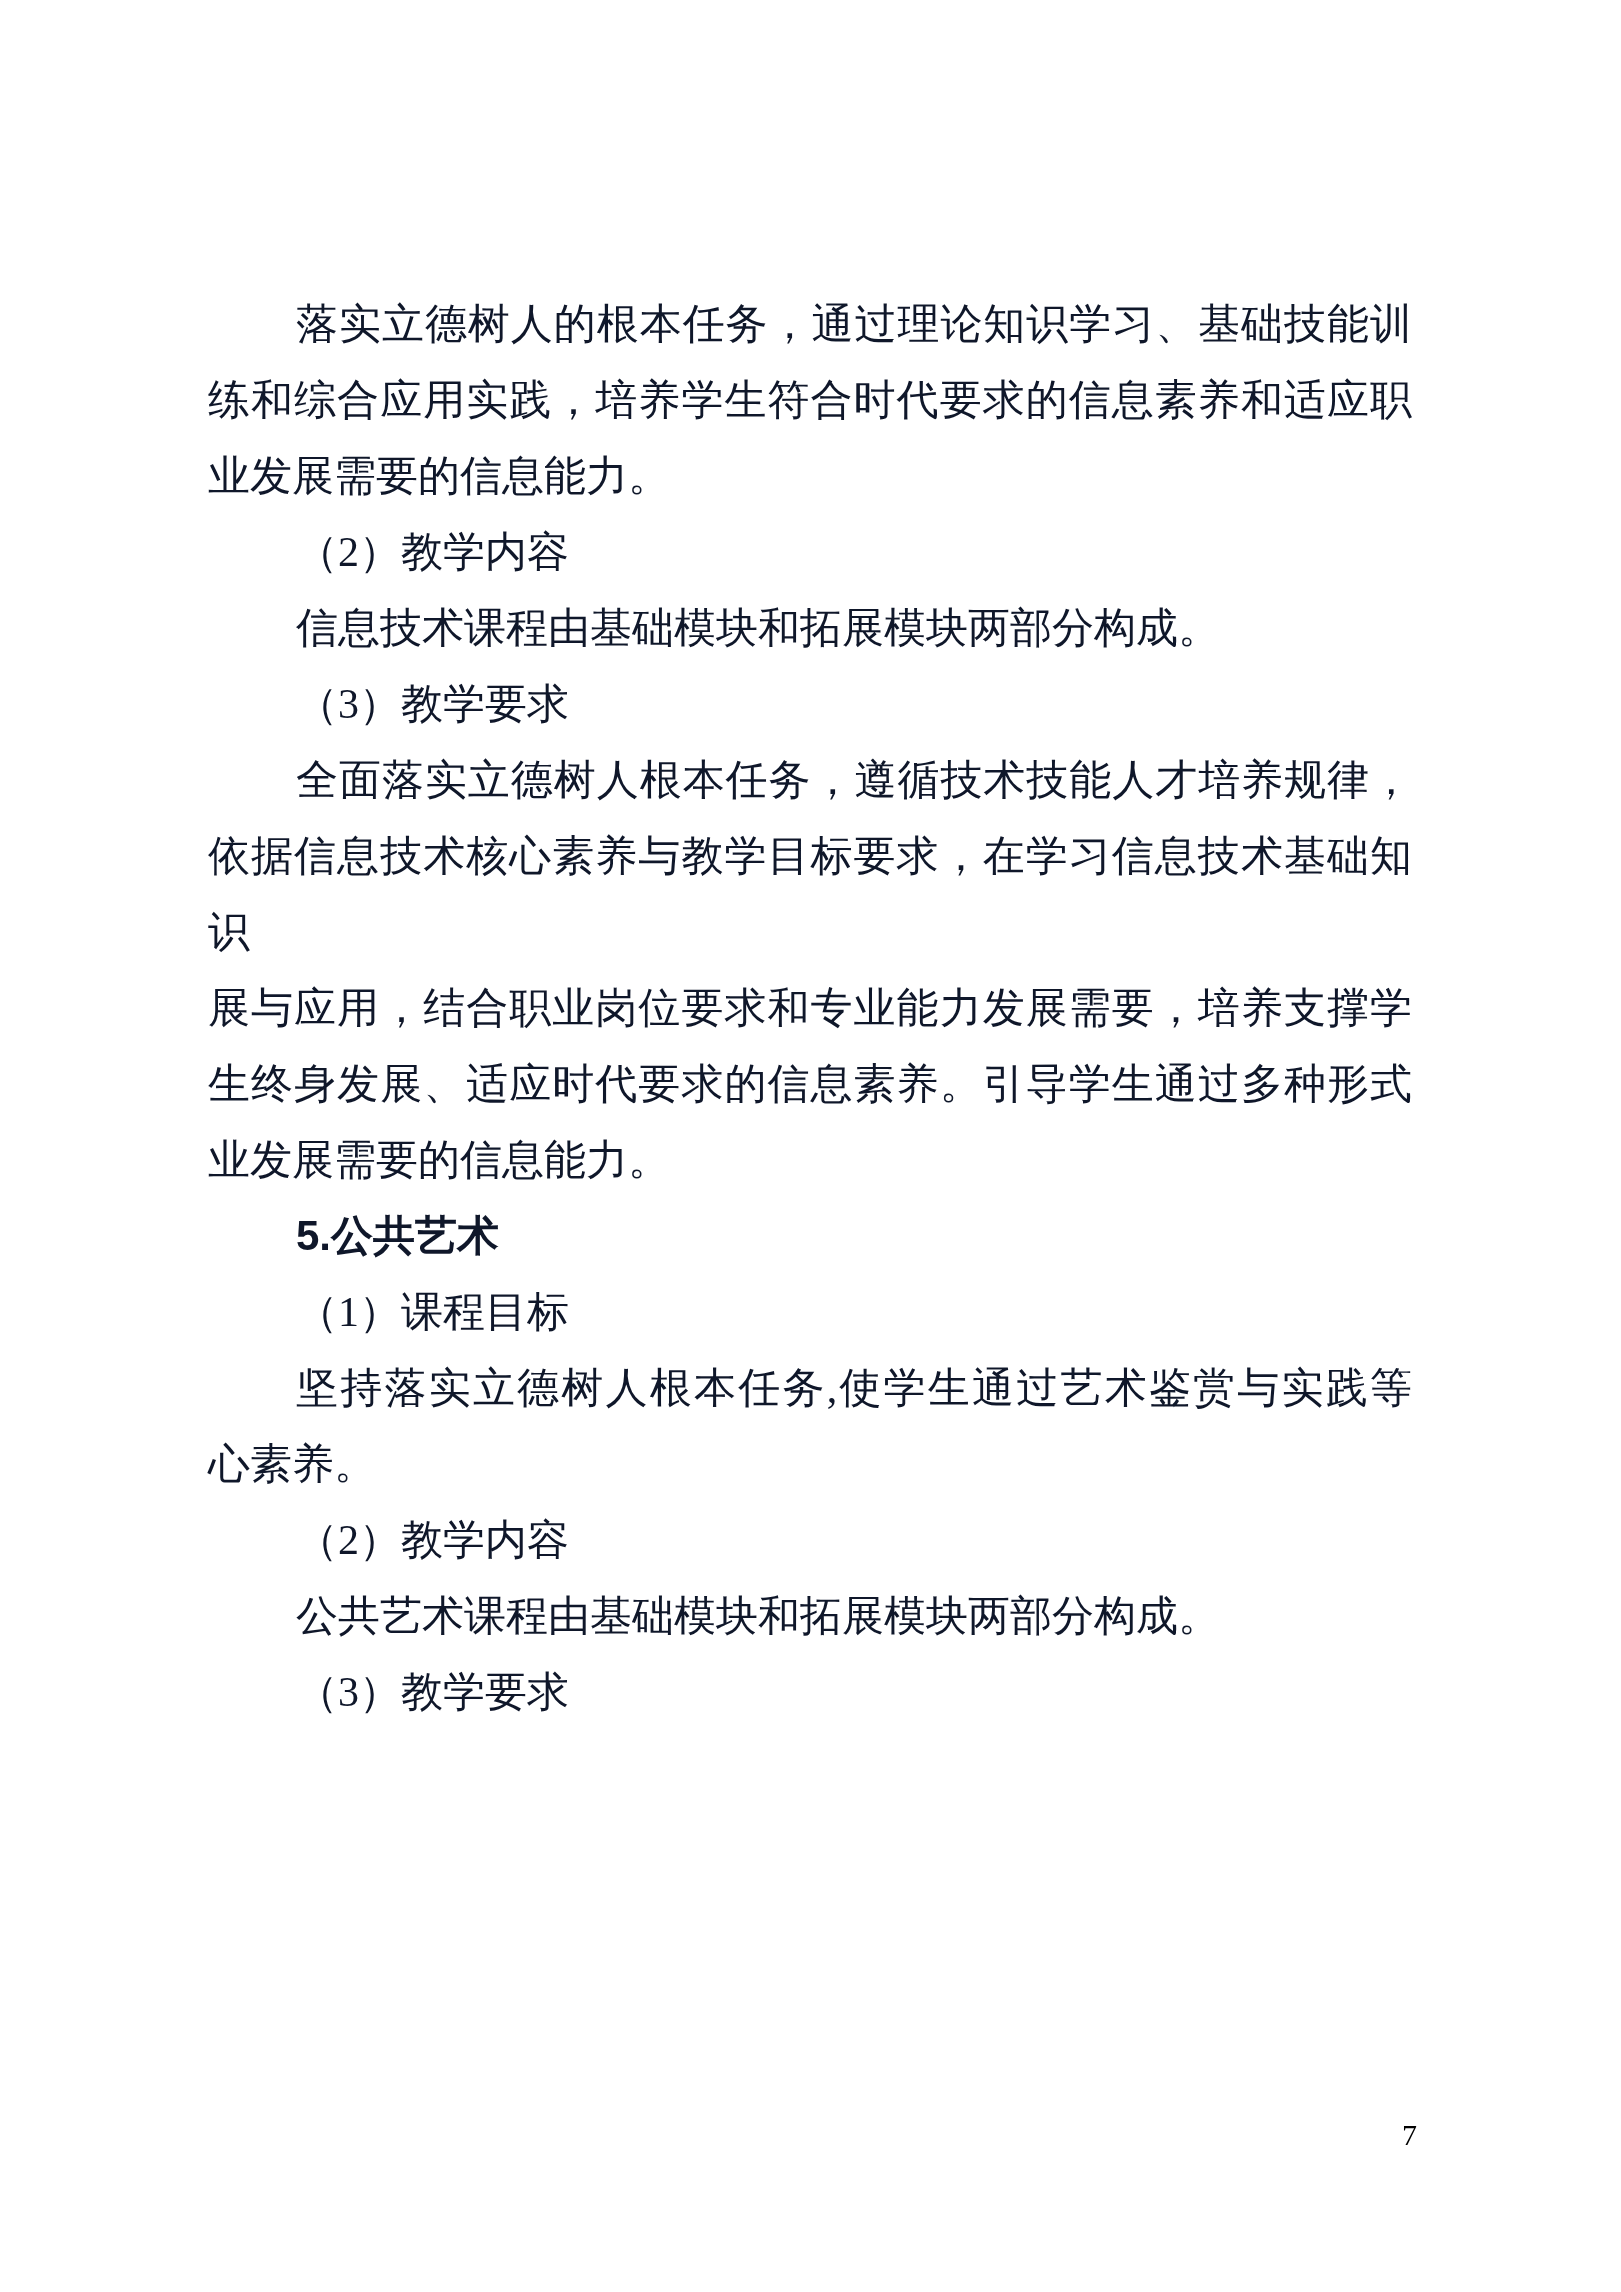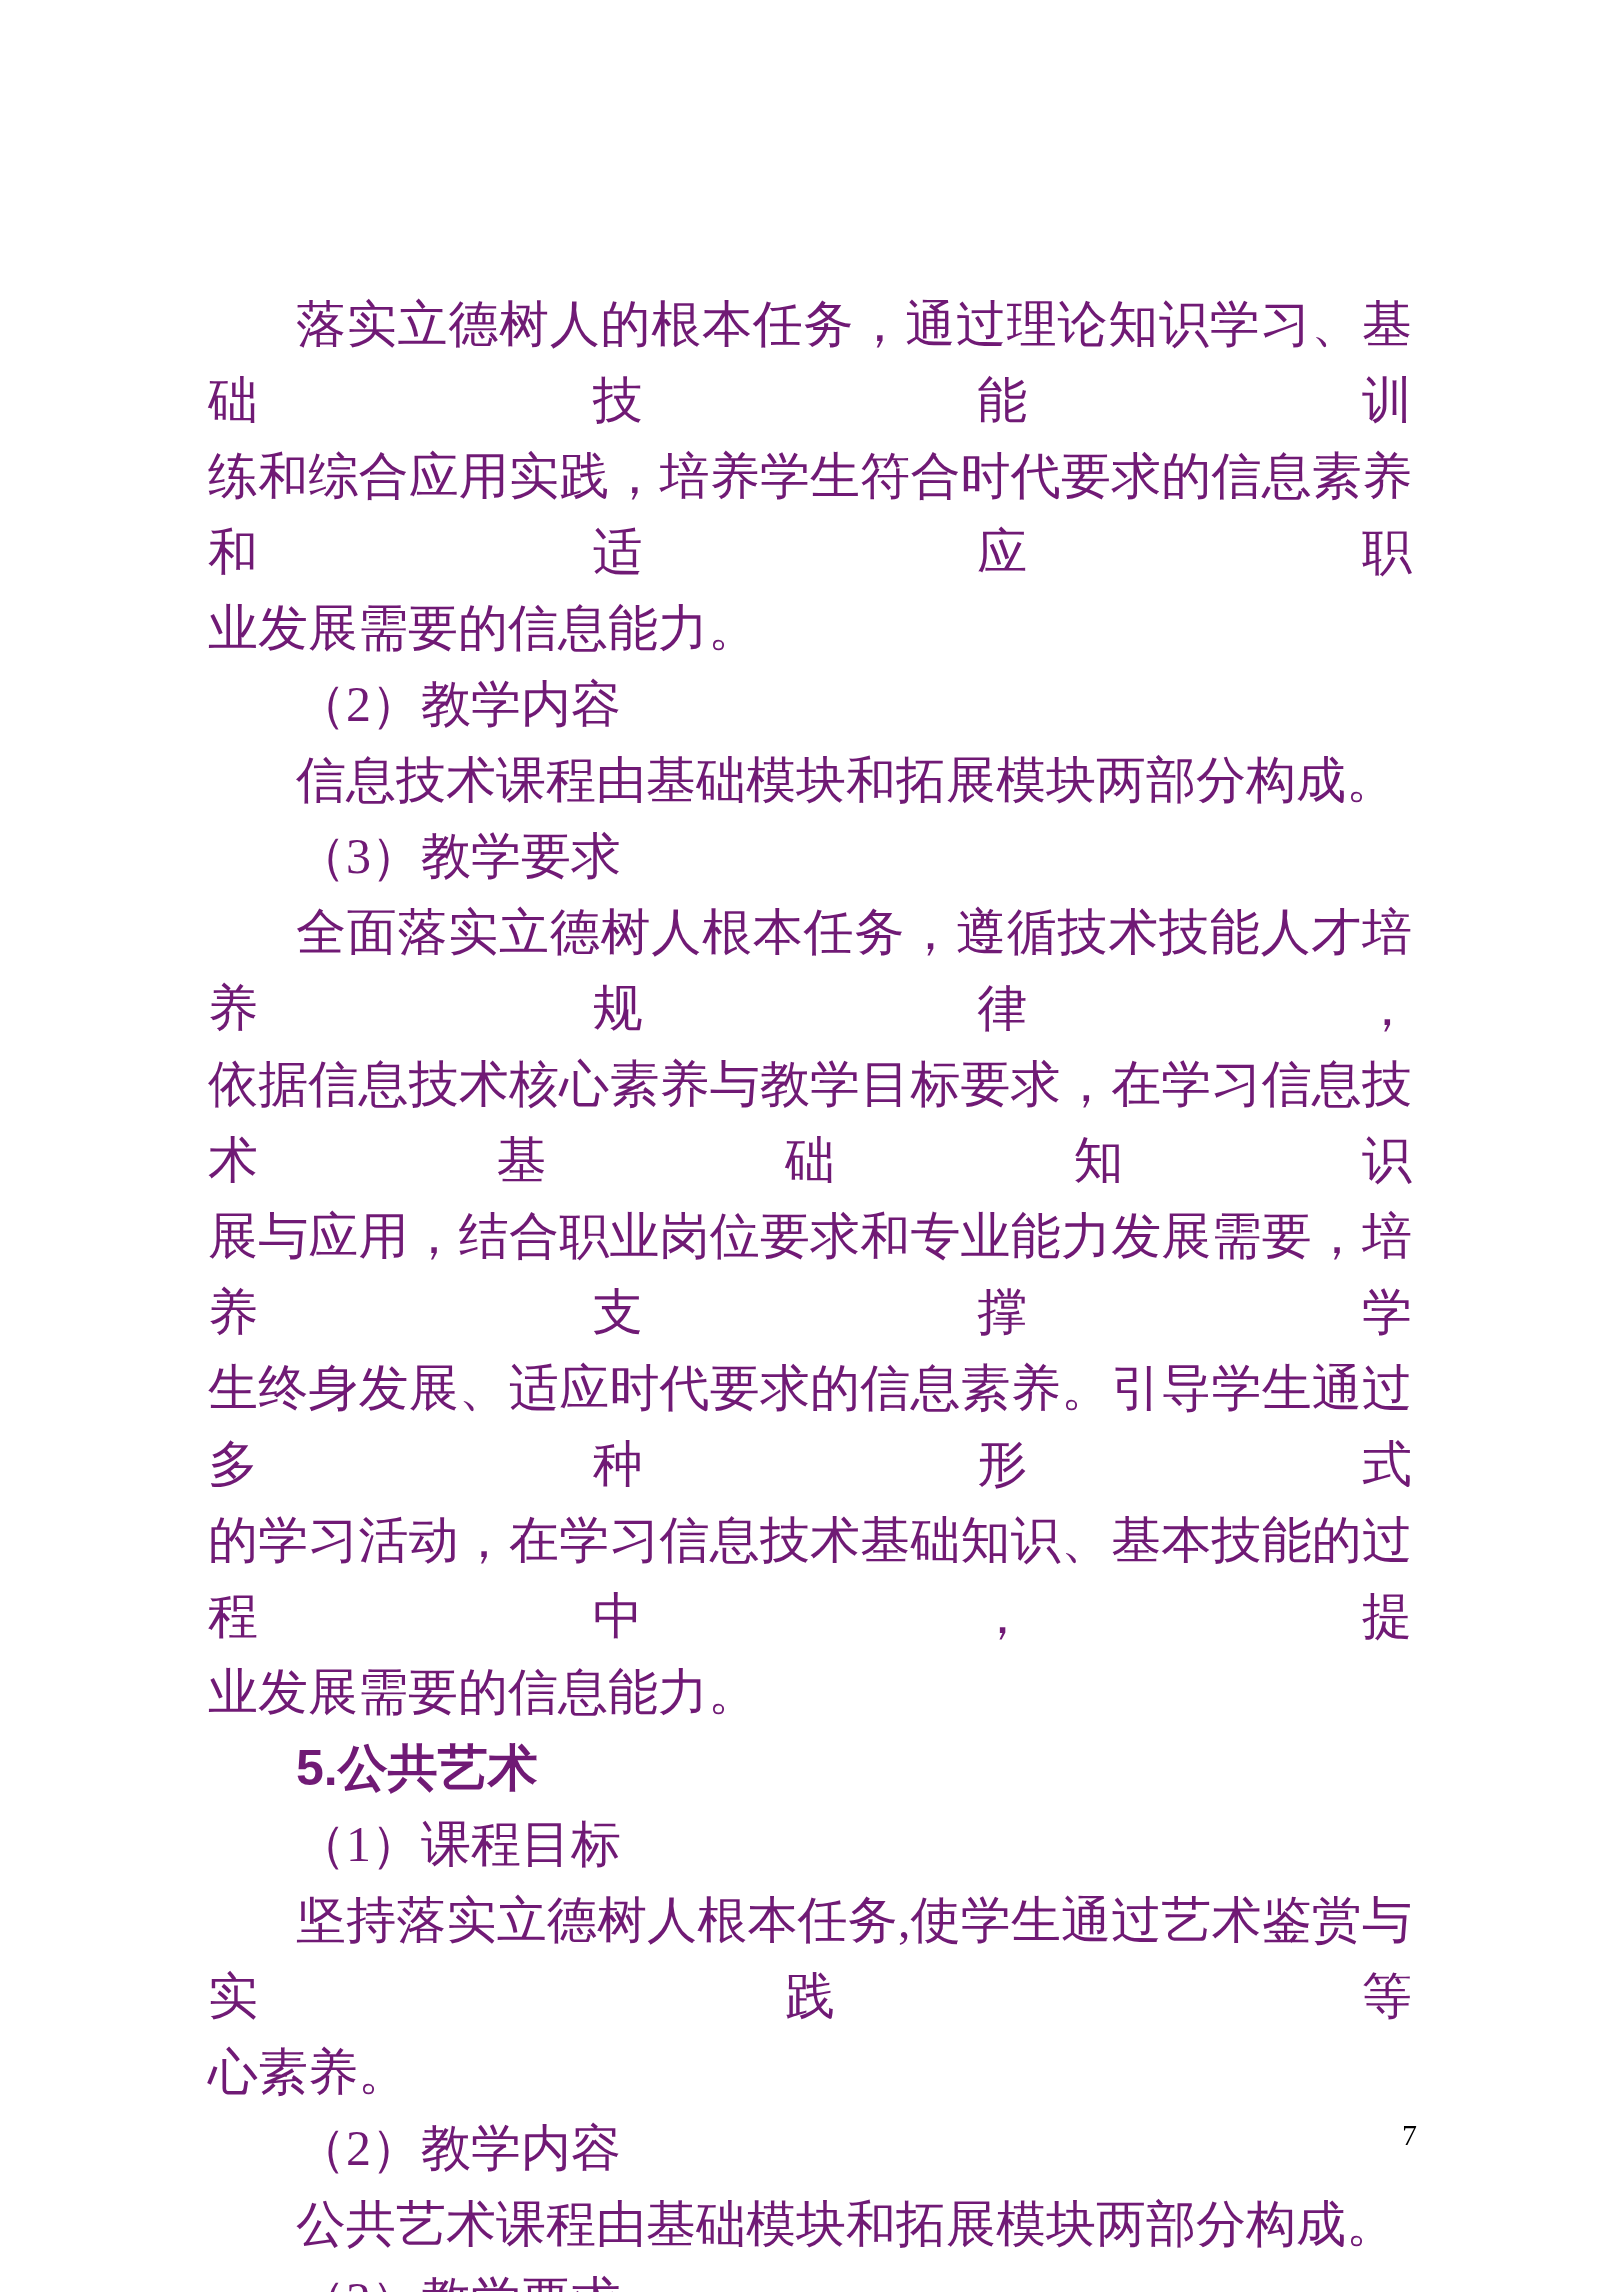--- a/index.html
+++ b/index.html
@@ -21,23 +21,23 @@
     background: #ffffff;
   }
   .content {
     position: absolute;
     left: 208px;
     top: 286px;
     width: 1204px;
   }
   .line {
     font-family: "Liberation Serif", serif;
-    font-size: 50px;
+    font-size: 42px;
     line-height: 76px;
-    color: #701a75;
+    color: #0f172a;
     text-align: left;
     white-space: normal;
   }
   .line.justify {
     text-align: justify;
     text-align-last: justify;
     text-justify: inter-character;
   }
   .line.bold {
     font-weight: bold;
@@ -63,21 +63,20 @@
       <div class="line justify" style="text-indent: 88px;">落实立德树人的根本任务，通过理论知识学习、基础技能训</div>
       <div class="line justify">练和综合应用实践，培养学生符合时代要求的信息素养和适应职</div>
       <div class="line">业发展需要的信息能力。</div>
       <div class="line" style="text-indent: 88px;">（2）教学内容</div>
       <div class="line" style="text-indent: 88px;">信息技术课程由基础模块和拓展模块两部分构成。</div>
       <div class="line" style="text-indent: 88px;">（3）教学要求</div>
       <div class="line justify" style="text-indent: 88px;">全面落实立德树人根本任务，遵循技术技能人才培养规律，</div>
       <div class="line justify">依据信息技术核心素养与教学目标要求，在学习信息技术基础知识</div>
       <div class="line justify">展与应用，结合职业岗位要求和专业能力发展需要，培养支撑学</div>
       <div class="line justify">生终身发展、适应时代要求的信息素养。引导学生通过多种形式</div>
-      <div class="line justify">的学习活动，在学习信息技术基础知识、基本技能的过程中，提</div>
       <div class="line">业发展需要的信息能力。</div>
       <div class="line bold" style="text-indent: 88px;">5.公共艺术</div>
       <div class="line" style="text-indent: 88px;">（1）课程目标</div>
       <div class="line justify" style="text-indent: 88px;">坚持落实立德树人根本任务,使学生通过艺术鉴赏与实践等</div>
       <div class="line">心素养。</div>
       <div class="line" style="text-indent: 88px;">（2）教学内容</div>
       <div class="line" style="text-indent: 88px;">公共艺术课程由基础模块和拓展模块两部分构成。</div>
       <div class="line" style="text-indent: 88px;">（3）教学要求</div>
     </div>
   <div class="page-number">7</div>

